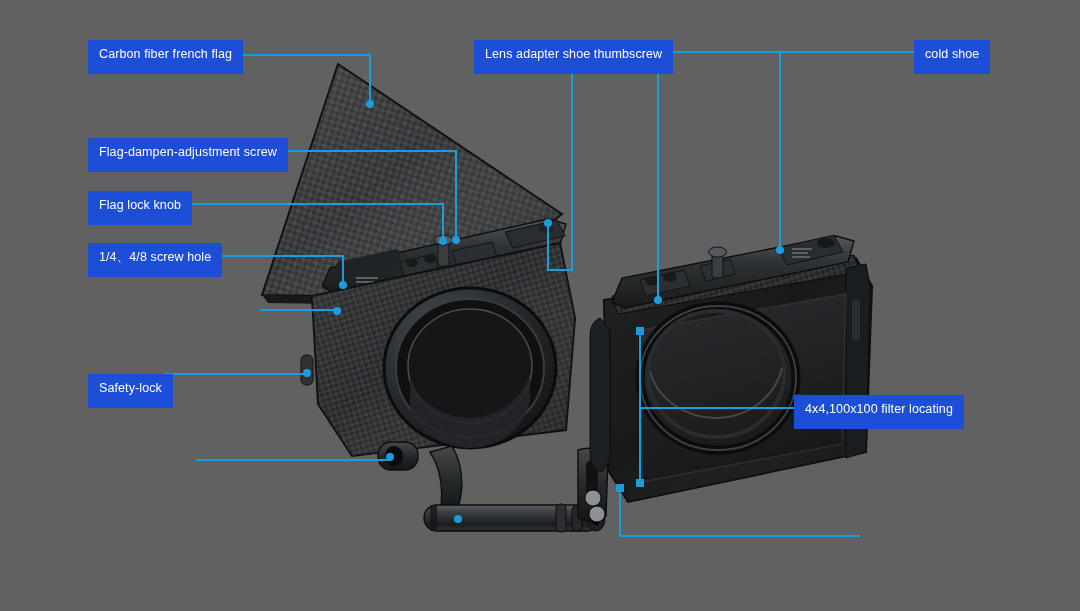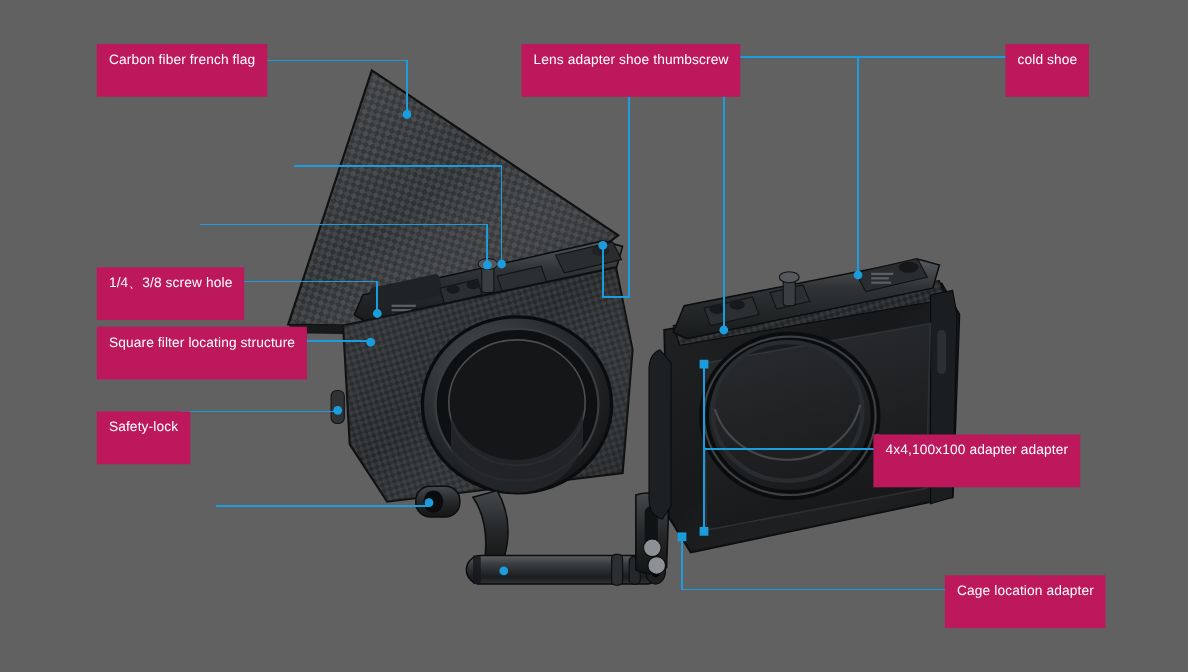--- a/index.html
+++ b/index.html
@@ -13,27 +13,27 @@
     width:1080px;
     height:611px;
     background:#616161;
     overflow:hidden;
   }
   #art{position:absolute;inset:0;width:1080px;height:611px;}
 
   
   .label{
     position:absolute;
-    background:#be185d;
+    background:#1d4ed8;
     color:#ffffff;
     font-size:12.5px;
     line-height:1;
     letter-spacing:.1px;
     white-space:nowrap;
-    padding:8px 11px 27px 11px;
+    padding:8px 11px 13px 11px;
     box-sizing:border-box;
     cursor:default;
   }
 </style>
 </head>
 <body>
 
 <div id="stage">
 
   <svg id="art" viewBox="0 0 1080 611">
@@ -233,30 +233,30 @@
       <circle cx="780" cy="250" r="4"></circle>
       <rect x="636" y="327" width="8" height="8"></rect>
       <rect x="636" y="479" width="8" height="8"></rect>
       <rect x="616" y="484" width="8" height="8"></rect>
       <circle cx="458" cy="519" r="4"></circle>
     </g>
   </svg>
 
   <div class="label" style="left:88px;top:40px;">Carbon fiber french flag</div>
 
-
-
-  <div class="label" style="left:88px;top:243px;">1/4、3/8 screw hole</div>
-
-  <div class="label" style="left:88px;top:297px;">Square filter locating structure</div>
+  <div class="label" style="left:88px;top:138px;">Flag-dampen-adjustment screw</div>
+
+  <div class="label" style="left:88px;top:191px;">Flag lock knob</div>
+
+  <div class="label" style="left:88px;top:243px;">1/4、4/8 screw hole</div>
+
 
   <div class="label" style="left:88px;top:374px;">Safety-lock</div>
 
 
   <div class="label" style="left:474px;top:40px;">Lens adapter shoe thumbscrew</div>
 
   <div class="label" style="left:914px;top:40px;text-align:right;">cold shoe</div>
 
-  <div class="label" style="left:794px;top:395px;">4x4,100x100 adapter adapter</div>
-
-  <div class="label" style="left:859px;top:523px;">Cage location adapter</div>
+  <div class="label" style="left:794px;top:395px;">4x4,100x100 filter locating</div>
+
 
 </div>
 
 </body></html>

